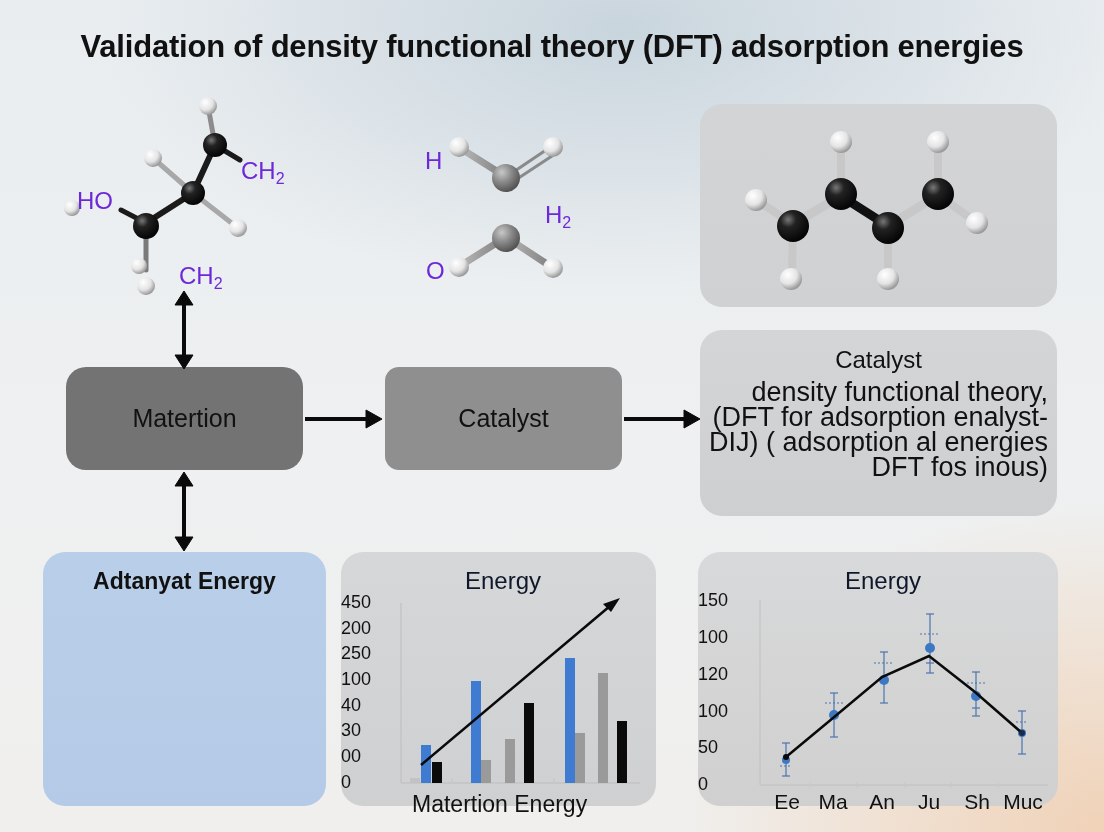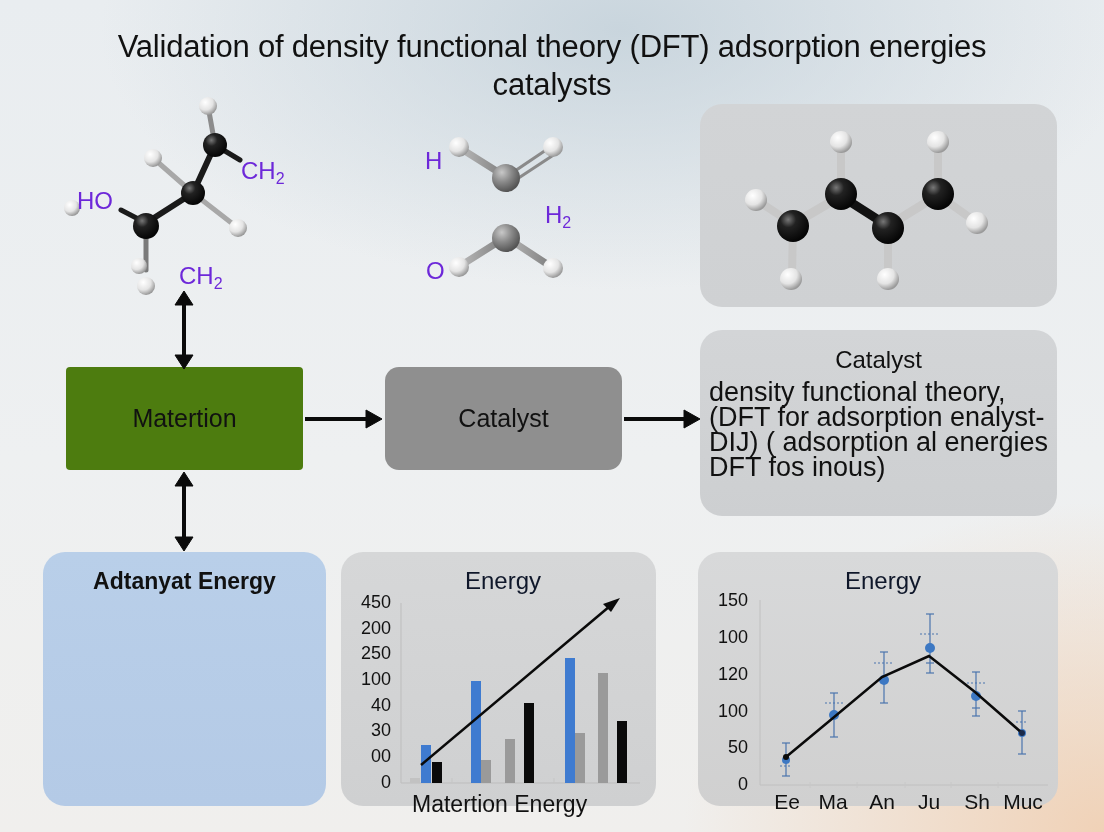--- a/index.html
+++ b/index.html
@@ -8,54 +8,53 @@
     position: relative;
     font-family: "Liberation Sans", "DejaVu Sans", sans-serif;
     color: #111;
     background:
       radial-gradient(ellipse 420px 330px at 1104px 832px, rgba(240,200,165,0.75), rgba(240,200,165,0) 100%),
       radial-gradient(ellipse 520px 260px at 620px 30px, rgba(190,205,215,0.75), rgba(190,205,215,0) 100%),
       linear-gradient(180deg, #e9edf0 0%, #eef0f1 55%, #f0efed 100%);
   }
   .title {
     position: absolute; left: 0; top: 28px; width: 1104px;
-    text-align: center; font-size: 31px; line-height: 38px; font-weight: 400;
+    text-align: center; font-size: 31px; line-height: 38px; font-weight: 700;
     color: #111; letter-spacing: -0.2px;
   }
   .box {
     position: absolute; border-radius: 22px;
     display: flex; flex-direction: column; align-items: center; justify-content: center;
-    text-align: left;
+    text-align: right;
   }
-  .box-matertion { left: 66px; top: 367px; width: 237px; height: 103px; background: #4d7c0f; border-radius: 4px; }
+  .box-matertion { left: 66px; top: 367px; width: 237px; height: 103px; background: #737373; border-radius: 20px; }
   .box-catalyst { left: 385px; top: 367px; width: 237px; height: 103px; background: #8f8f8f; border-radius: 14px; }
   .box-label { font-size: 25px; color: #111; }
   .panel-molecule { left: 700px; top: 104px; width: 357px; height: 203px; background: linear-gradient(180deg,#d2d4d6,#cfd1d3); }
   .panel-catalyst-info { left: 700px; top: 330px; width: 357px; height: 186px; background: linear-gradient(180deg,#d3d5d7,#cdcfd1); justify-content: flex-start; padding-top: 16px; }
   .panel-catalyst-info .head { font-size: 24px; margin-bottom: 6px; }
   .panel-catalyst-info .body { font-size: 27px; line-height: 25px; white-space: pre-line; }
   .panel-adt { left: 43px; top: 552px; width: 283px; height: 254px; background: linear-gradient(180deg,#b9cfe9,#b4cae6); justify-content: flex-start; padding-top: 16px; }
   .panel-adt .head { font-size: 23px; margin-bottom: 16px; font-weight: bold; }
   .panel-adt .body { font-size: 23px; line-height: 27px; white-space: pre-line; }
   .panel-bar { left: 341px; top: 552px; width: 315px; height: 254px; background: linear-gradient(180deg,#d6d7d8,#cfd0d1); }
   .panel-line { left: 698px; top: 552px; width: 360px; height: 254px; background: linear-gradient(180deg,#d8d9da,#d0d0d0); }
   .chart-title { position: absolute; font-size: 24px; color: #0f172a; }
-  .ytick { position: absolute; font-size: 18px; color: #111; text-align: right; width: 50px; }
+  .ytick { position: absolute; font-size: 18px; color: #111; text-align: left; width: 50px; }
   .xtick { position: absolute; font-size: 21px; color: #111; text-align: center; width: 50px; }
   .xlabel { position: absolute; font-size: 23px; color: #111; }
   .mol-label { position: absolute; font-size: 24px; color: #6d28d9; }
   .mol-label sub { font-size: 16px; vertical-align: -5px; }
   svg { position: absolute; left: 0; top: 0; overflow: visible; }
 </style>
 </head>
 <body>
 
 <div class="title">
   <div>Validation of density functional theory (DFT) adsorption energies</div>
-  <div>catalysts</div>
 </div>
 
 <svg width="1104" height="832">
   <defs>
     <radialGradient id="gBlack" cx="35%" cy="30%" r="70%">
       <stop offset="0%" stop-color="#777"></stop>
         <stop offset="35%" stop-color="#222"></stop>
         <stop offset="100%" stop-color="#050505"></stop>
     </radialGradient>
     <radialGradient id="gWhite" cx="35%" cy="30%" r="70%">
@@ -214,21 +213,21 @@
       <rect x="575" y="733" width="10" height="50" fill="#9a9a9a"></rect>
       <rect x="598" y="673" width="10" height="110" fill="#9a9a9a"></rect>
       <rect x="617" y="721" width="10" height="62" fill="#0a0a0a"></rect>
     </g>
   <line x1="421" y1="765" x2="610" y2="606" stroke="#0a0a0a" stroke-width="2.5"></line>
   <path d="M620,598 L603,604 L611,612 Z" fill="#0a0a0a"></path>
 </svg>
 
 <div class="box panel-line"></div>
 <div class="chart-title" style="left:845px; top:567px;">Energy</div>
-<div class="ytick" style="left:698px; top:590px;padding-left:12px;">150</div>
+<div class="ytick" style="left:698px; top:590px;">150</div>
 <div class="ytick" style="left:698px; top:627px;">100</div>
 <div class="ytick" style="left:698px; top:664px;">120</div>
 <div class="ytick" style="left:698px; top:701px;">100</div>
 <div class="ytick" style="left:698px; top:737px;">50</div>
 <div class="ytick" style="left:698px; top:774px;">0</div>
 <div class="xtick" style="left:762px; top:790px;">Ee</div>
 <div class="xtick" style="left:808px; top:790px;">Ma</div>
 <div class="xtick" style="left:857px; top:790px;">An</div>
 <div class="xtick" style="left:904px; top:790px;">Ju</div>
 <div class="xtick" style="left:952px; top:790px;">Sh</div>

